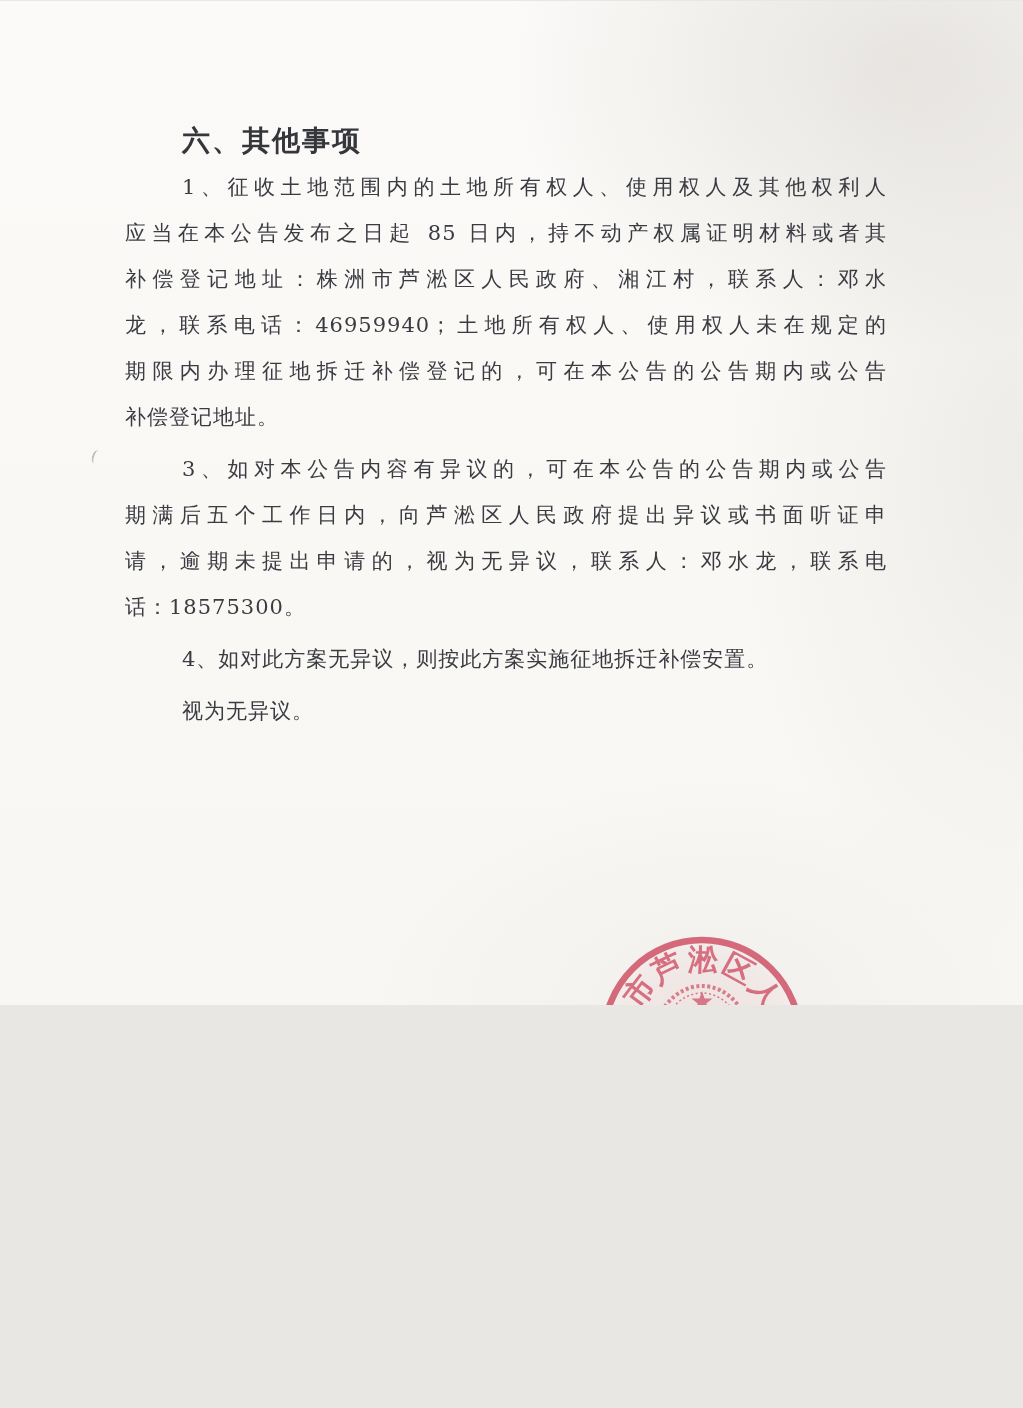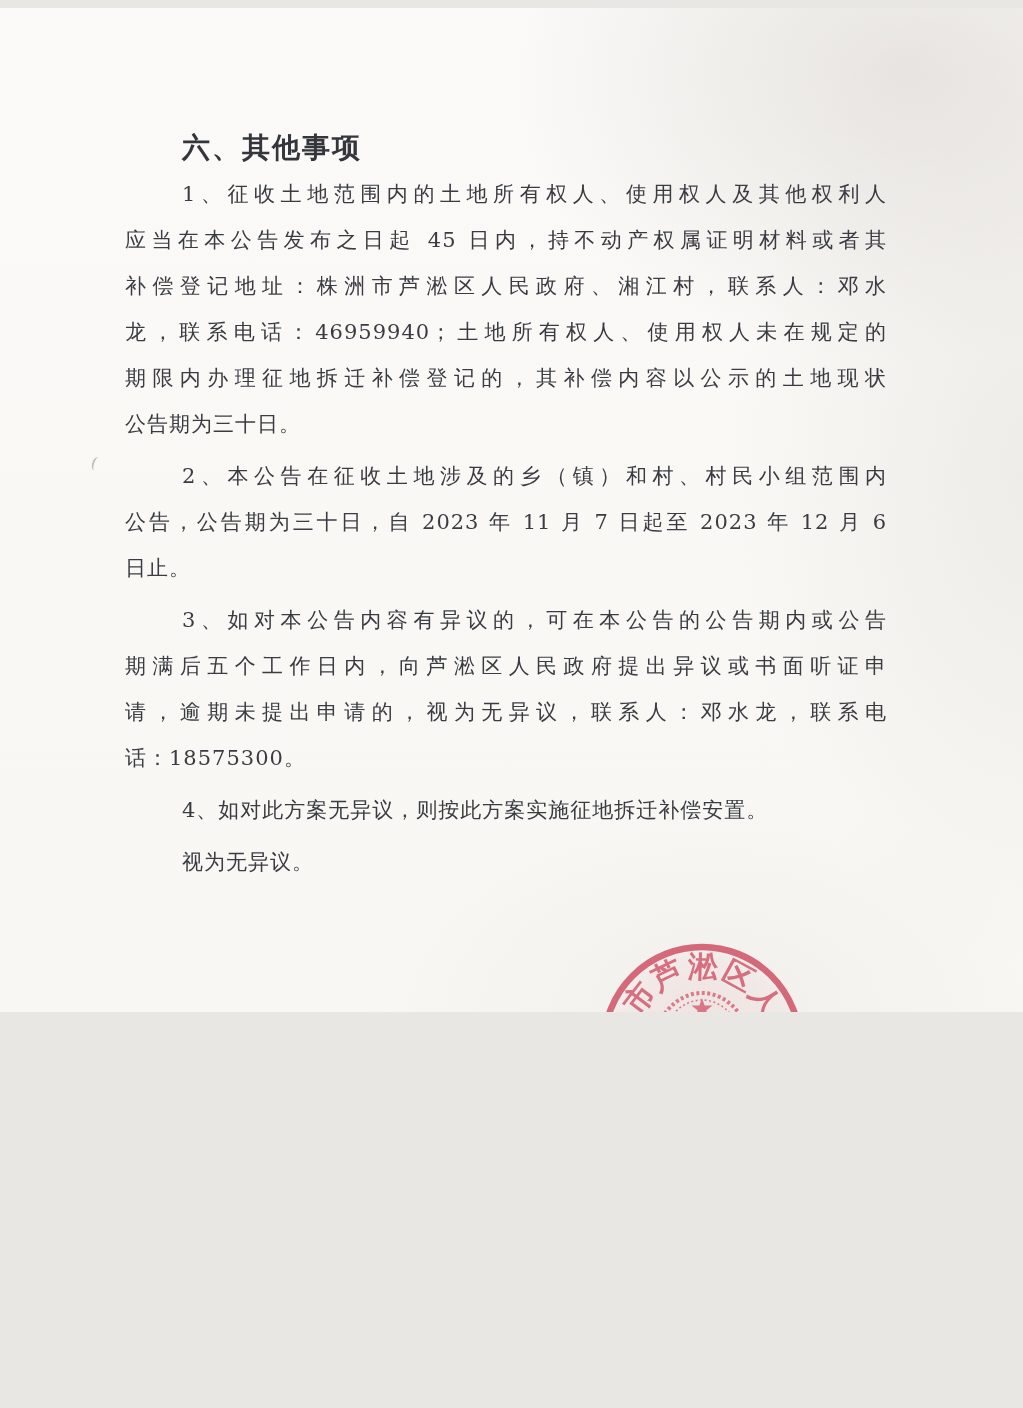--- a/index.html
+++ b/index.html
@@ -1,19 +1,19 @@
 <!DOCTYPE html>
 <html><head>
 <meta charset="utf-8">
 <style>
   html,body { margin:0; padding:0; background:#e9e7e4; }
   .page {
     position:relative;
     width:1023px; height:1004px;
-    margin:8px auto;
+    margin:1px auto;
     overflow:hidden;
     background:
       radial-gradient(ellipse 560px 420px at 88% 6%, rgba(203,198,192,.40), rgba(203,198,192,0) 70%),
       radial-gradient(ellipse 420px 700px at 101% 45%, rgba(208,203,197,.28), rgba(208,203,197,0) 72%),
       radial-gradient(ellipse 500px 300px at 70% 99%, rgba(210,206,200,.18), rgba(210,206,200,0) 70%),
       linear-gradient(180deg,#fbfaf8 0%, #f9f8f5 55%, #f8f7f4 100%);
     font-family:"DejaVu Serif","Liberation Serif",serif;
     color:#3b3c42;
   }
   .doc { position:absolute; left:125px; top:117px; width:762px; }
@@ -71,30 +71,25 @@
 </head>
 <body>
 
 <div class="page">
 
   <div class="doc">
     <div class="heading">六、其他事项</div>
     <div>
         <div class="para">
           <div class="line first fill">1、征收土地范围内的土地所有权人、使用权人及其他权利人</div>
-          <div class="line fill">应当在本公告发布之日起 45 日内，持不动产权属证明材料或者其</div>
+          <div class="line fill">应当在本公告发布之日起 85 日内，持不动产权属证明材料或者其</div>
           <div class="line fill">补偿登记地址：株洲市芦淞区人民政府、湘江村，联系人：邓水</div>
           <div class="line fill">龙，联系电话：46959940；土地所有权人、使用权人未在规定的</div>
-          <div class="line fill">期限内办理征地拆迁补偿登记的，其补偿内容以公示的土地现状</div>
-          <div class="line">公告期为三十日。</div>
-        </div>
-        <div class="para">
-          <div class="line first fill">2、本公告在征收土地涉及的乡（镇）和村、村民小组范围内</div>
-          <div class="line fill">公告，公告期为三十日，自 2023 年 11 月 7 日起至 2023 年 12 月 6</div>
-          <div class="line">日止。</div>
+          <div class="line fill">期限内办理征地拆迁补偿登记的，可在本公告的公告期内或公告</div>
+          <div class="line">补偿登记地址。</div>
         </div>
         <div class="para">
           <div class="line first fill">3、如对本公告内容有异议的，可在本公告的公告期内或公告</div>
           <div class="line fill">期满后五个工作日内，向芦淞区人民政府提出异议或书面听证申</div>
           <div class="line fill">请，逾期未提出申请的，视为无异议，联系人：邓水龙，联系电</div>
           <div class="line">话：18575300。</div>
         </div>
         <div class="para">
           <div class="line first">4、如对此方案无异议，则按此方案实施征地拆迁补偿安置。</div>
         </div>

